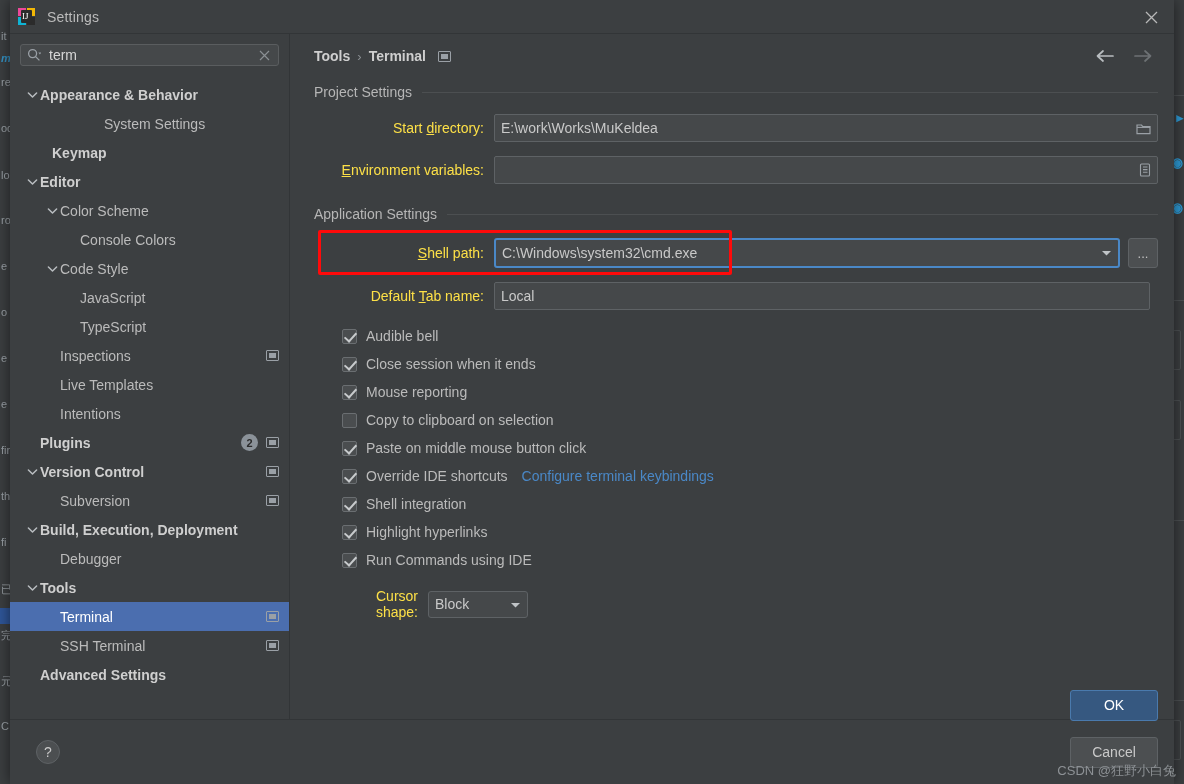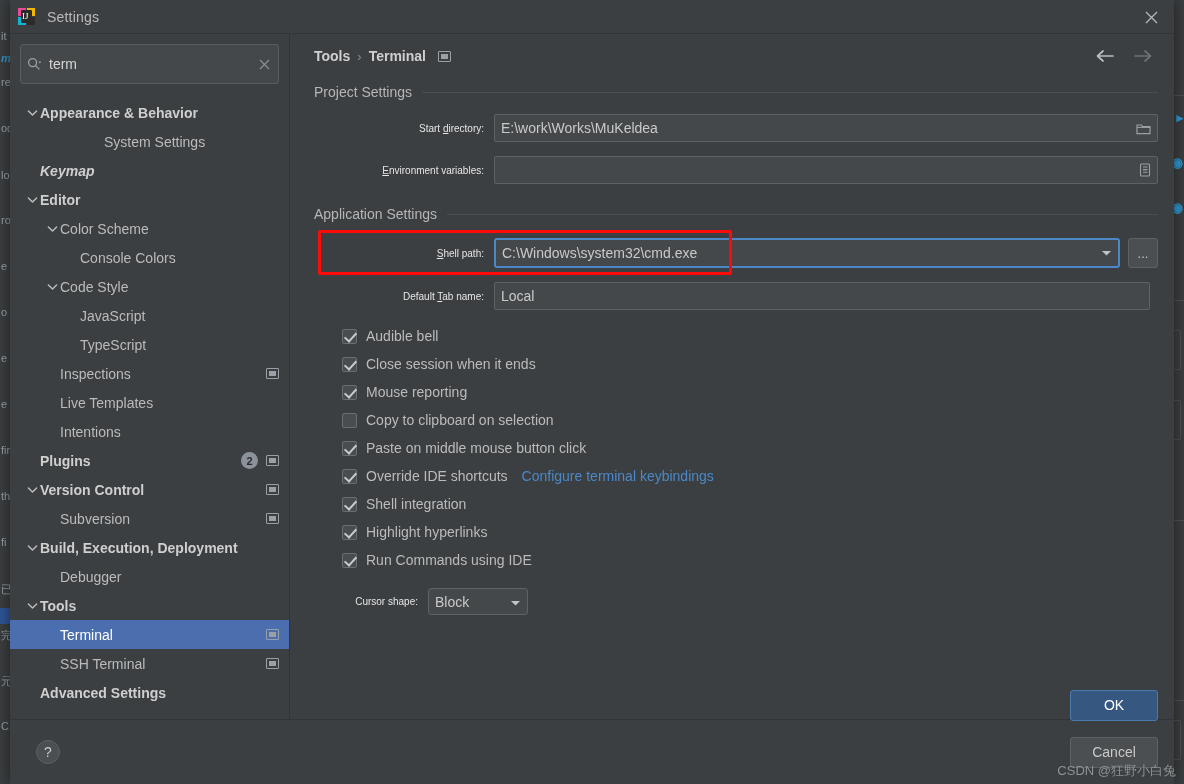--- a/index.html
+++ b/index.html
@@ -115,21 +115,21 @@
   #sidebar {
     width: 280px; flex: 0 0 280px;
     background: #3c3f41;
     border-right: 1px solid #323537;
     display: flex; flex-direction: column;
     padding-top: 10px;
     position: relative;
   }
   #search-wrap { padding: 0 10px 10px 10px; }
   #search-box {
-    height: 40px;
+    height: 22px;
     background: #45484a;
     border: 1px solid #5a5d5f;
     border-radius: 3px;
     display: flex; align-items: center;
     padding: 0 6px;
   }
   #search-icon { flex: 0 0 auto; margin-right: 6px; display:flex; align-items:center;}
   #search-input {
     flex: 1 1 auto;
     background: transparent; border: 0; outline: 0;
@@ -219,21 +219,21 @@
   .section-line {
     flex: 1 1 auto; height: 1px; background: #4c4f51; margin-left: 10px;
   }
 
   .frow {
     display: flex; align-items: center;
     margin-top: 14px;
     padding-left: 8px;
   }
   .flabel {
-    font-size: 10px; color: #e5e5e5;
+    font-size: 14px; color: #fde047;
     text-align: right;
     flex: 0 0 auto;
     padding-right: 10px;
   }
   .flabel u { text-decoration: underline; }
   .field {
     background: #45484a;
     border: 1px solid #5e6265;
     border-radius: 2px;
     height: 28px;
@@ -442,21 +442,21 @@
               <svg width="11" height="8" viewBox="0 0 11 8">
                 <path d="M1.4 2 L5.5 6 L9.6 2" stroke="#b9bdc0" stroke-width="1.5" fill="none" stroke-linecap="round" stroke-linejoin="round"></path>
               </svg>
             </span>
             <span class="tree-label">Appearance &amp; Behavior</span>
           </div>
           <div class="tree-row" style="padding-left: 34px; gap: 44px;">
             <span class="tw"></span>
             <span class="tree-label">System Settings</span>
           </div>
-          <div class="tree-row bold" style="padding-left: 14px; font-style: italic;">
+          <div class="tree-row bold" style="padding-left: 26px;">
             <span class="tw"></span>
             <span class="tree-label">Keymap</span>
           </div>
           <div class="tree-row bold" style="padding-left: 14px;">
             <span class="tw">
               <svg width="11" height="8" viewBox="0 0 11 8">
                 <path d="M1.4 2 L5.5 6 L9.6 2" stroke="#b9bdc0" stroke-width="1.5" fill="none" stroke-linecap="round" stroke-linejoin="round"></path>
               </svg>
             </span>
             <span class="tree-label">Editor</span>

